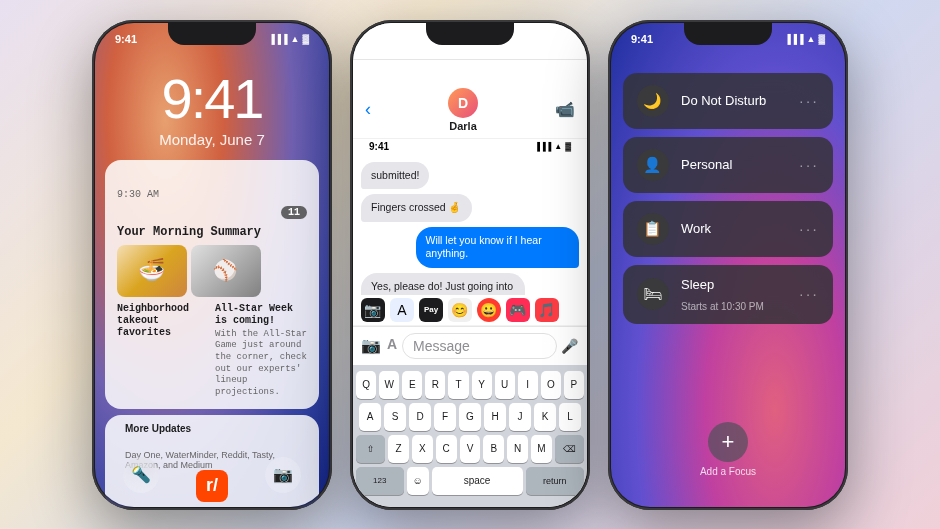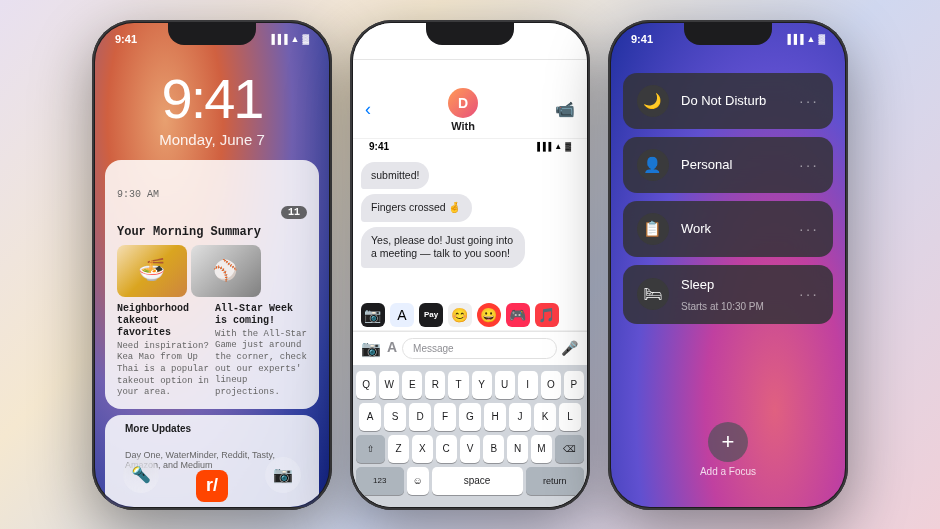--- a/index.html
+++ b/index.html
@@ -345,21 +345,21 @@
       color: #8E8E93;
       font-size: 16px;
     }
 
     .msg-input-box {
       flex: 1;
       background: white;
       border: 1px solid #e0e0e0;
       border-radius: 16px;
       padding: 4px 10px;
-      font-size: 10px;
+      font-size: 14px;
       color: #8E8E93;
     }
 
     .msg-audio {
       color: #8E8E93;
       font-size: 14px;
     }
 
     .app-strip {
       display: flex;
@@ -592,21 +592,20 @@
             <span class="notif-badge">11</span>
           </div>
           <div class="notif-title">Your Morning Summary</div>
           <div class="notif-images">
             <div class="notif-img notif-img-food">🍜</div>
             <div class="notif-img notif-img-sport">⚾</div>
           </div>
           <div class="notif-articles">
             <div class="notif-article">
               <div class="notif-article-title">Neighborhood takeout favorites</div>
-              <div class="notif-article-body">Need inspiration? Kea Mao from Up Thai is a popular takeout option in your area.</div>
             </div>
             <div class="notif-article">
               <div class="notif-article-title">All-Star Week is coming!</div>
               <div class="notif-article-body">With the All-Star Game just around the corner, check out our experts' lineup projections.</div>
             </div>
           </div>
         </div>
 
         <div class="more-updates">
           <div>
@@ -631,37 +630,38 @@
 
         <div class="messages-header">
           <div class="status-bar" style="position:relative;top:0;padding:0;margin-bottom:0;">
           </div>
         </div>
 
         <div style="display:flex;align-items:center;justify-content:space-between;padding:28px 12px 6px;background:white;border-bottom:1px solid #f0f0f0;">
           <span style="color:#007AFF;font-size:18px;">‹</span>
           <div style="text-align:center;">
             <div class="contact-avatar">D</div>
-            <div class="contact-name">With</div>
+            <div class="contact-name">Darla</div>
           </div>
           <span style="color:#007AFF;font-size:16px;">📹</span>
         </div>
 
         <div style="display:flex;justify-content:space-between;padding:2px 16px;background:white;">
           <span style="font-size:10px;font-weight:600;">9:41</span>
           <div style="display:flex;gap:3px;align-items:center;">
             <span style="font-size:8px;">▐▐▐</span>
             <span style="font-size:8px;">▲</span>
             <span style="font-size:8px;">▓</span>
           </div>
         </div>
 
         <div class="messages-body">
           <div class="msg-bubble msg-received">submitted!</div>
           <div class="msg-bubble msg-received">Fingers crossed 🤞</div>
+          <div class="msg-bubble msg-sent">Will let you know if I hear anything.</div>
           <div class="msg-bubble msg-received">Yes, please do! Just going into a meeting — talk to you soon!</div>
 
         </div>
 
         <div class="app-strip">
           <div class="app-strip-icon" style="background:#1c1c1e;">📷</div>
           <div class="app-strip-icon" style="background:#e8f0ff;">A</div>
           <div class="app-strip-icon" style="background:#1c1c1e;color:white;font-size:8px;font-weight:700;">Pay</div>
           <div class="app-strip-icon" style="background:#f0f0f0;">😊</div>
           <div class="app-strip-icon" style="background:#ff3b30;border-radius:50%;">😀</div>

